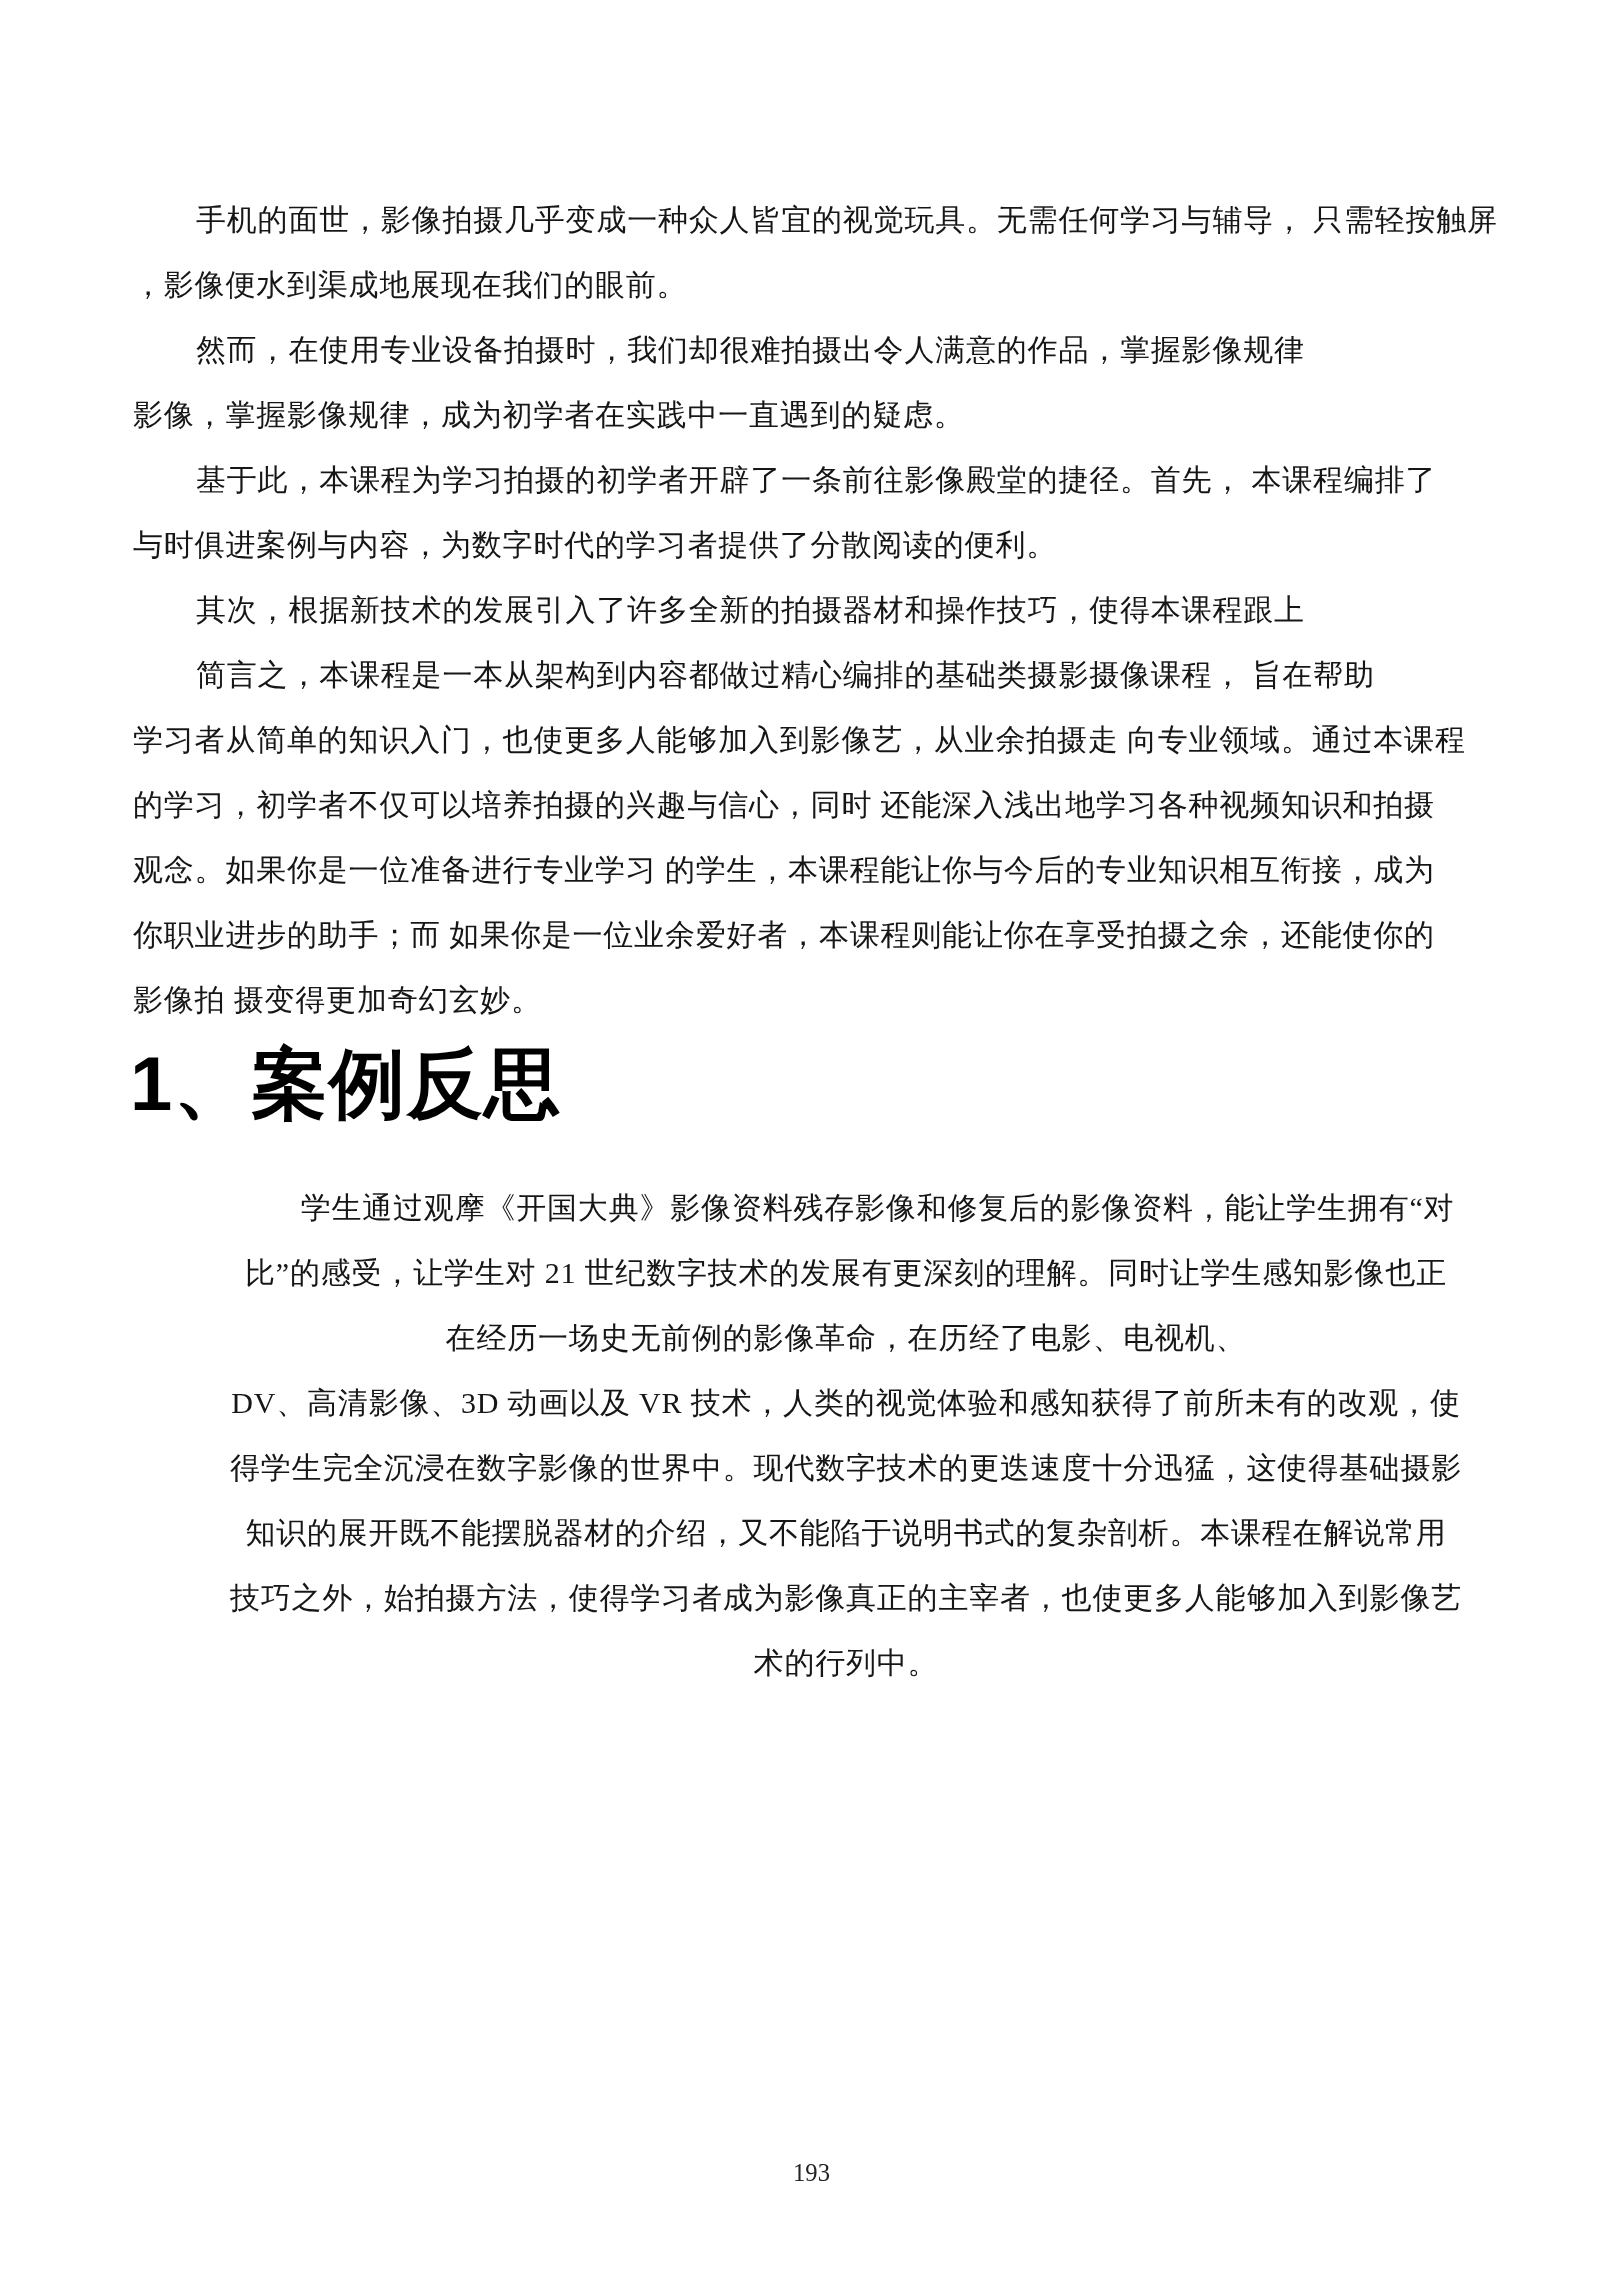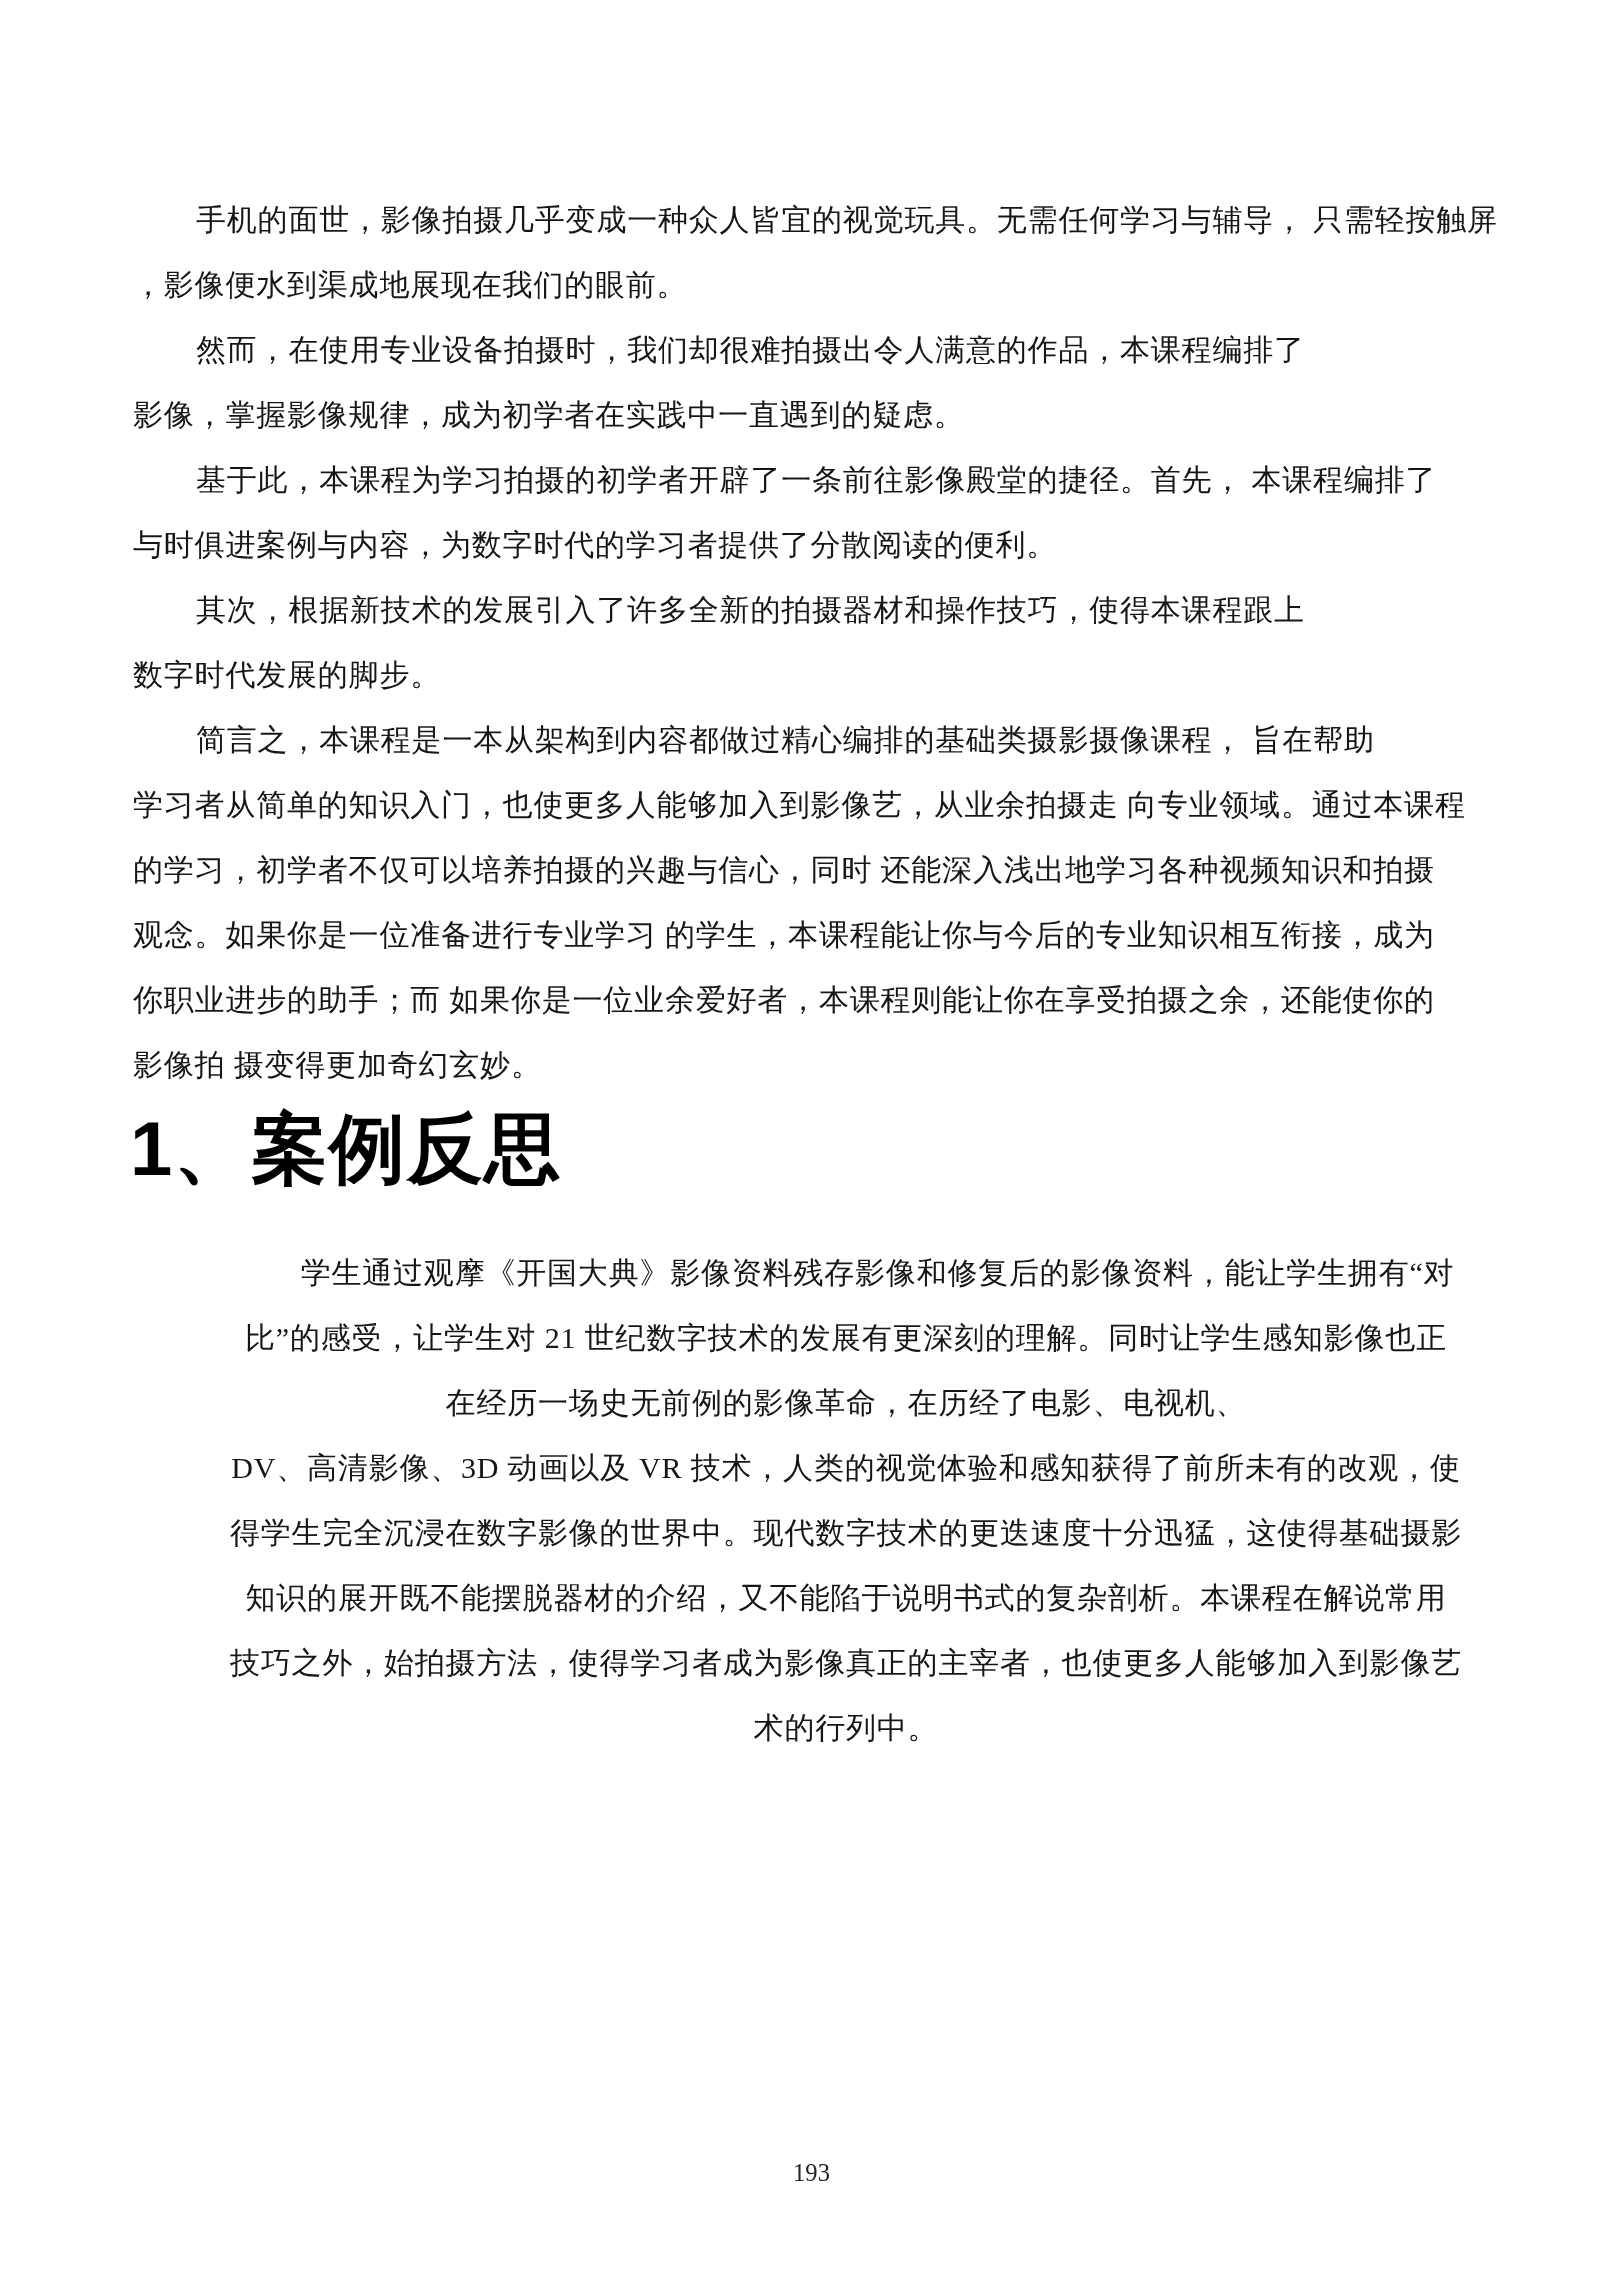--- a/index.html
+++ b/index.html
@@ -58,26 +58,25 @@
     font-family: "Liberation Serif", "DejaVu Serif", serif;
   }
 </style>
 </head>
 <body>
 
 <div class="page">
   <div class="body-text intro">
       <div class="line indent">手机的面世，影像拍摄几乎变成一种众人皆宜的视觉玩具。无需任何学习与辅导， 只需轻按触屏</div>
       <div class="line">，影像便水到渠成地展现在我们的眼前。</div>
-      <div class="line indent">然而，在使用专业设备拍摄时，我们却很难拍摄出令人满意的作品，本课程编排了</div>
+      <div class="line indent">然而，在使用专业设备拍摄时，我们却很难拍摄出令人满意的作品，掌握影像规律</div>
       <div class="line">影像，掌握影像规律，成为初学者在实践中一直遇到的疑虑。</div>
       <div class="line indent">基于此，本课程为学习拍摄的初学者开辟了一条前往影像殿堂的捷径。首先， 本课程编排了</div>
       <div class="line">与时俱进案例与内容，为数字时代的学习者提供了分散阅读的便利。</div>
       <div class="line indent">其次，根据新技术的发展引入了许多全新的拍摄器材和操作技巧，使得本课程跟上</div>
-      <div class="line">数字时代发展的脚步。</div>
       <div class="line indent">简言之，本课程是一本从架构到内容都做过精心编排的基础类摄影摄像课程， 旨在帮助</div>
       <div class="line">学习者从简单的知识入门，也使更多人能够加入到影像艺，从业余拍摄走 向专业领域。通过本课程</div>
       <div class="line">的学习，初学者不仅可以培养拍摄的兴趣与信心，同时 还能深入浅出地学习各种视频知识和拍摄</div>
       <div class="line">观念。如果你是一位准备进行专业学习 的学生，本课程能让你与今后的专业知识相互衔接，成为</div>
       <div class="line">你职业进步的助手；而 如果你是一位业余爱好者，本课程则能让你在享受拍摄之余，还能使你的</div>
       <div class="line">影像拍 摄变得更加奇幻玄妙。</div>
     </div>
 
   <h1 class="section-heading">1、案例反思</h1>
 

